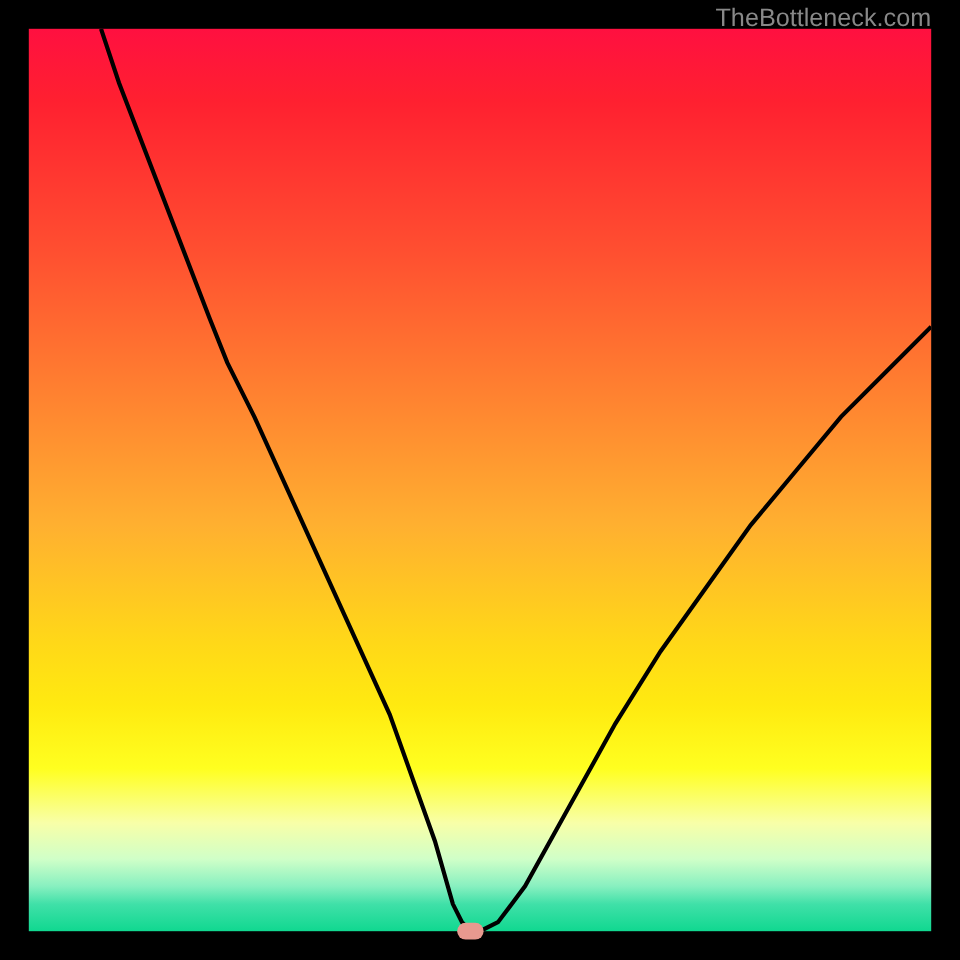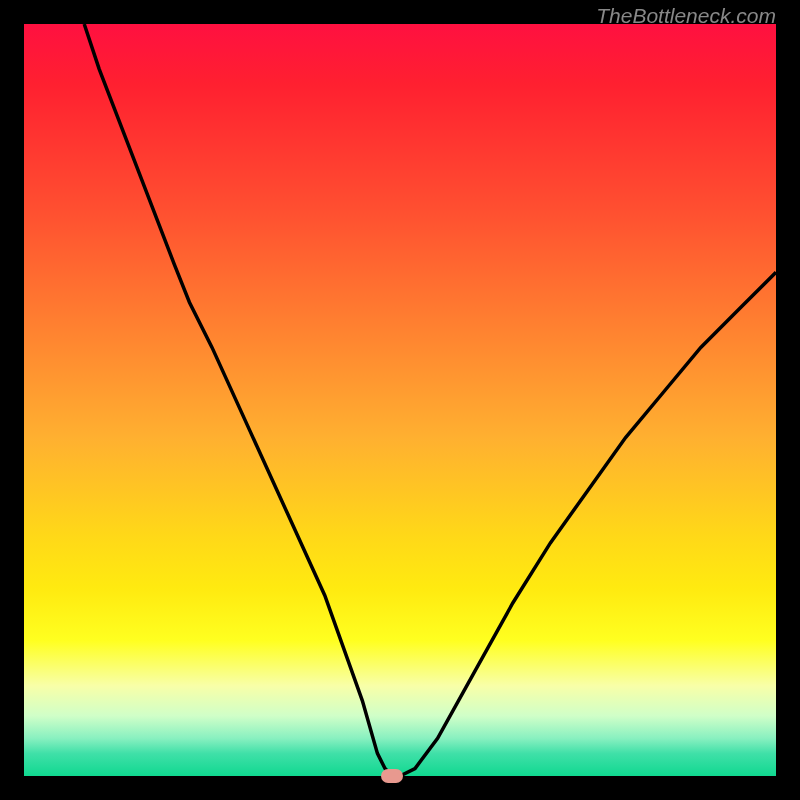--- a/index.html
+++ b/index.html
@@ -40,21 +40,20 @@
     );
   }
   .attribution {
     position: absolute;
     top: 4px;
     right: 24px;
     color: #888;
     font-size: 21px;
     font-weight: 500;
     z-index: 10;
-    font-style: italic;
   }
   svg.curve {
     position: absolute;
     left: 0;
     top: 0;
     width: 752px;
     height: 752px;
   }
   .marker {
     position: absolute;

